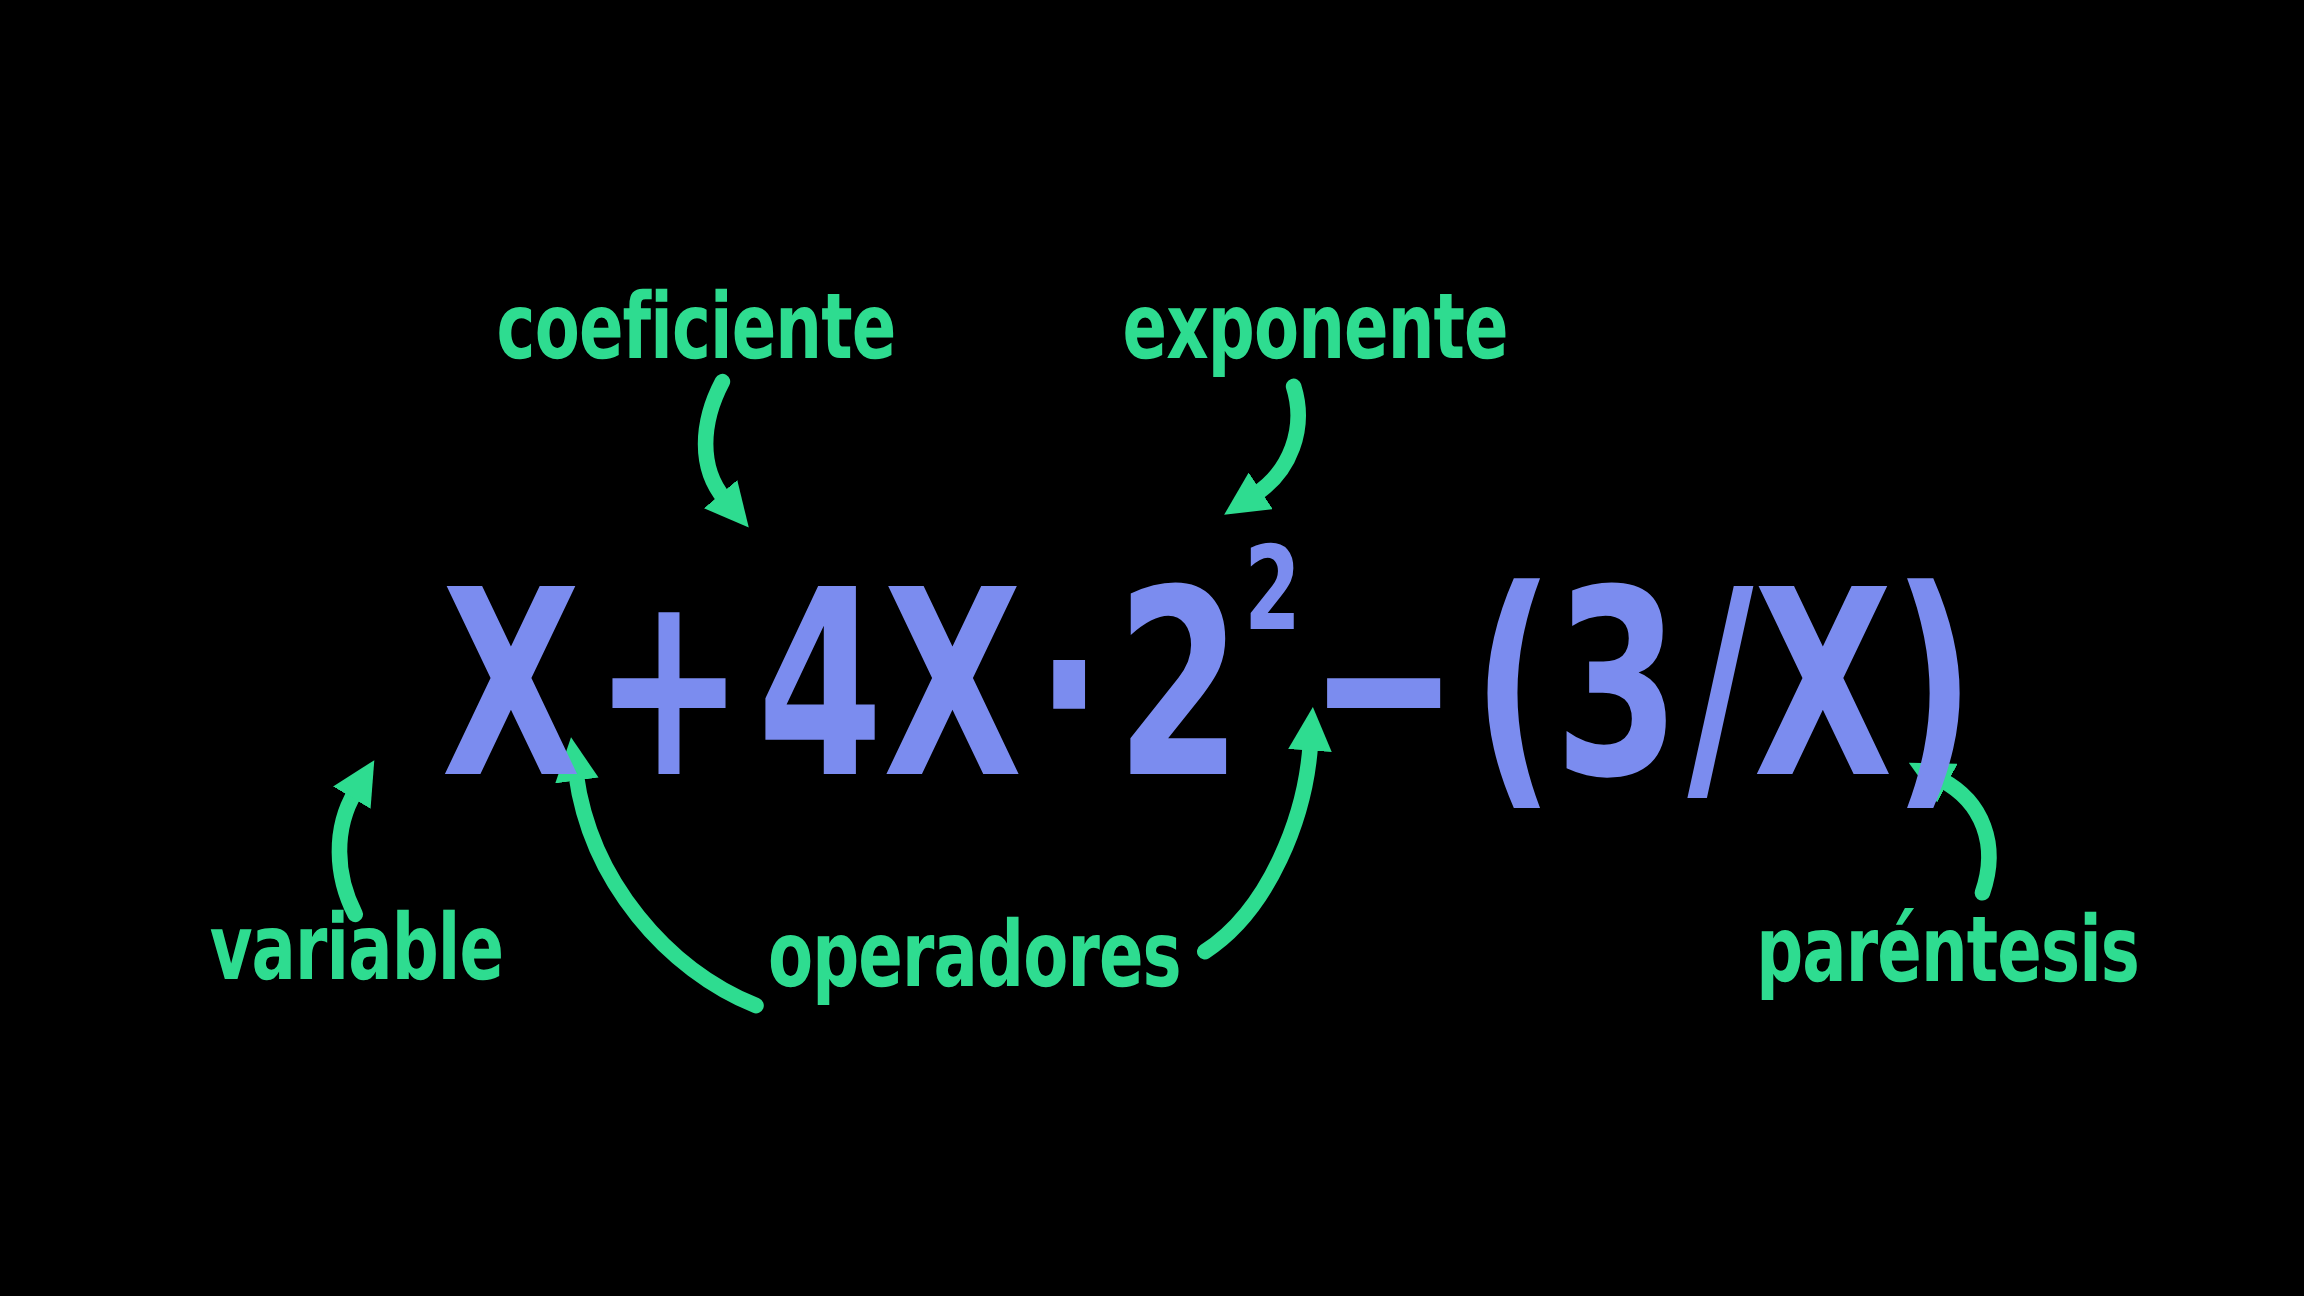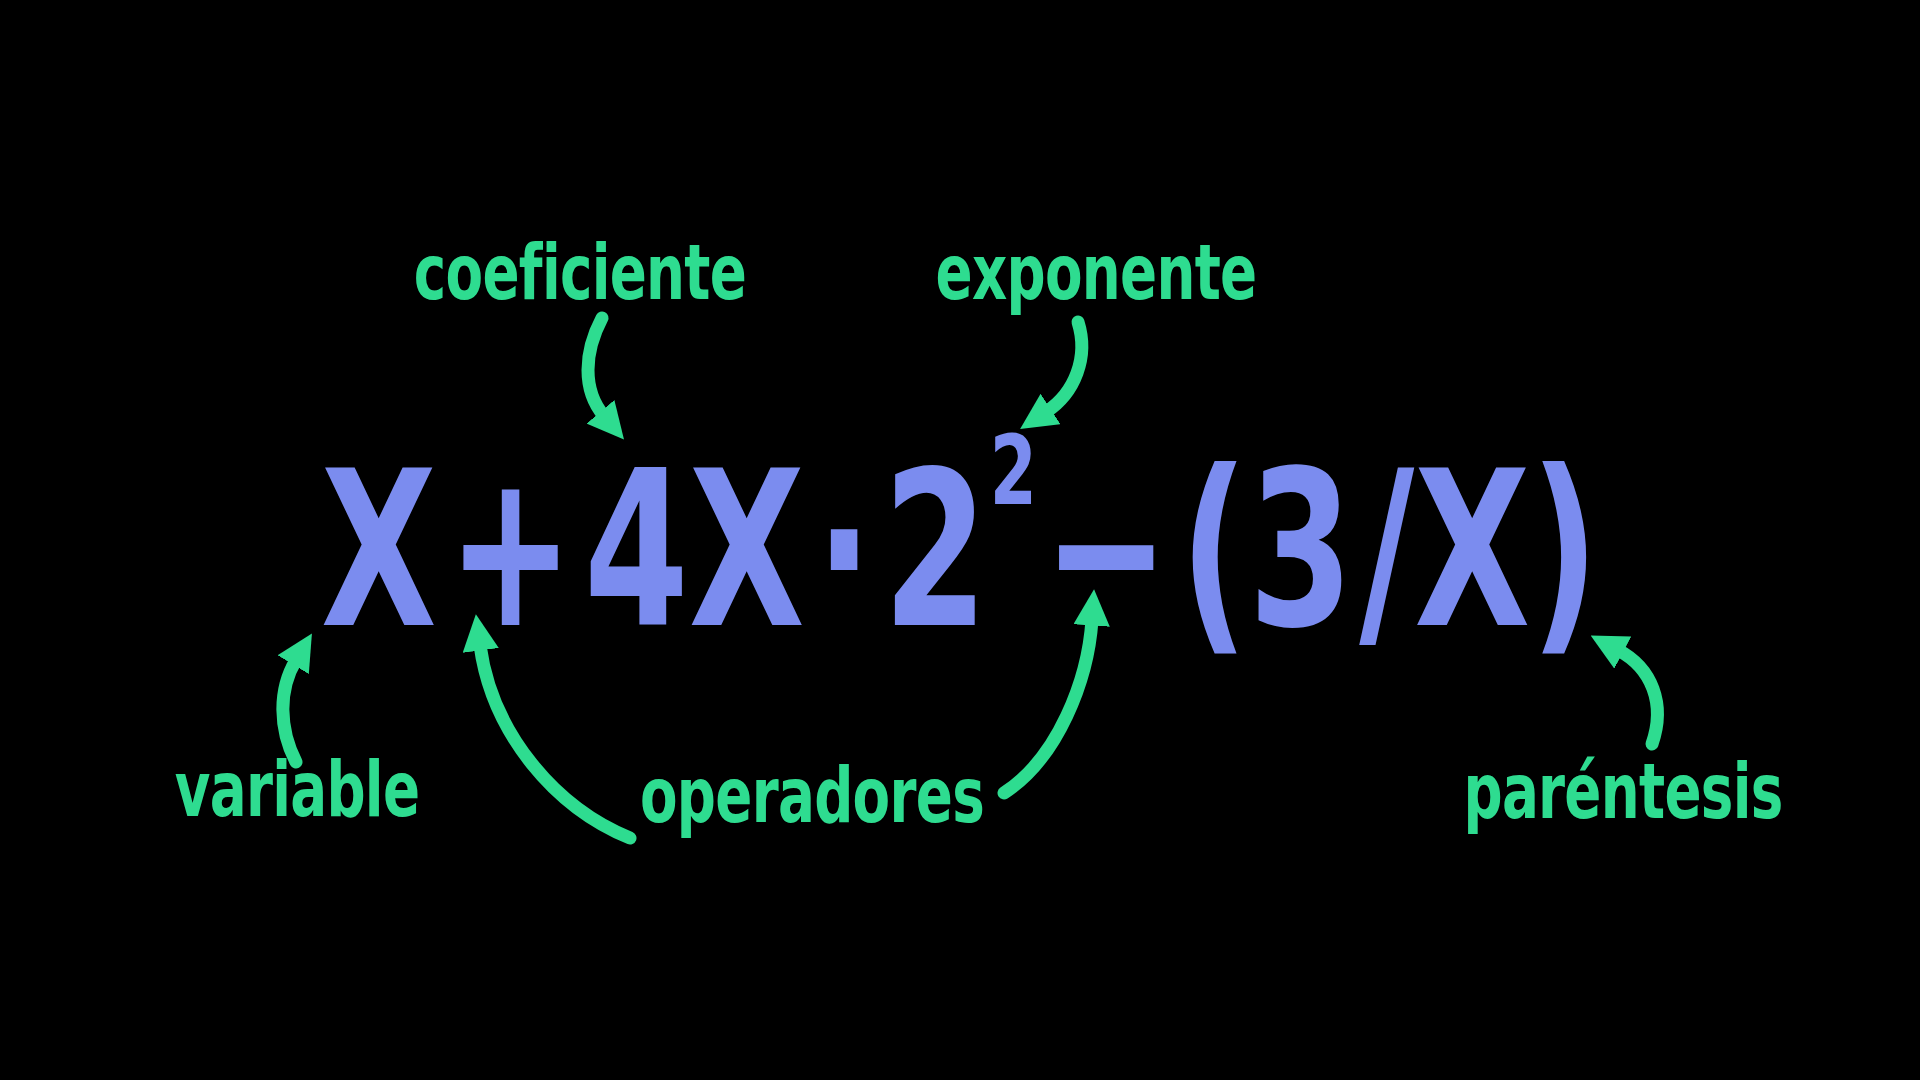--- a/index.html
+++ b/index.html
@@ -32,22 +32,22 @@
     letter-spacing:-1px;
   }
   .label-coefficient{left:580px;top:272px;}
   .label-exponent{left:1096px;top:272px;}
   .label-variable{left:297px;top:789px;}
   .label-operators{left:812px;top:795px;}
   .label-parentheses{left:1623px;top:791px;}
 
   
   .expr-wrap{
-    position:absolute;left:0;top:443px;width:1920px;
-    display:flex;justify-content:center;
+    position:absolute;left:0;top:463px;width:1920px;
+    display:flex;justify-content:flex-end;
   }
   .expr{
     color:var(--blue);
     font-size:215px;
     font-weight:bold;
     line-height:1;
     white-space:nowrap;
     transform:scaleX(0.70);
     transform-origin:center top;
   }

